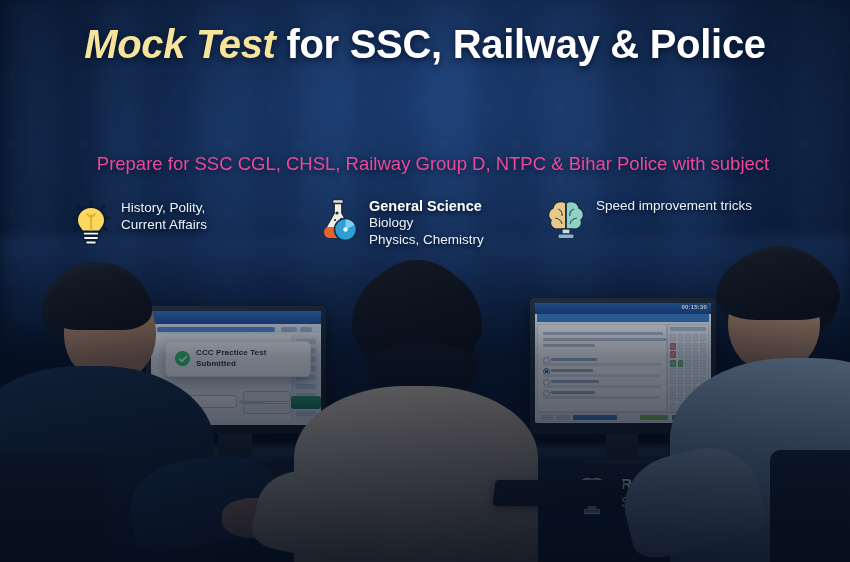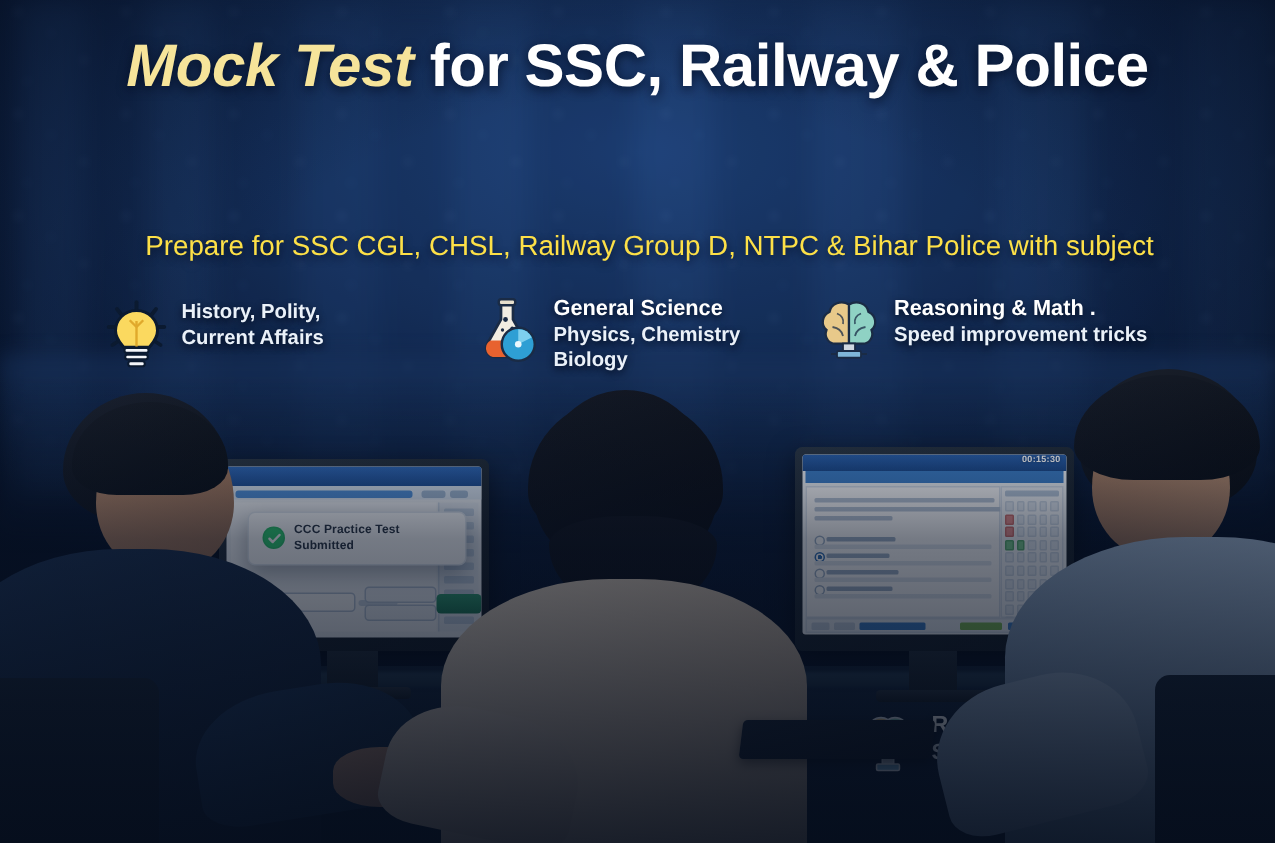--- a/index.html
+++ b/index.html
@@ -198,39 +198,39 @@
     text-align:center;
     font-size:21px;line-height:1;font-weight:700;
     color:#f6e49a;
     text-shadow:0 2px 6px rgba(0,10,30,.7);
     white-space:nowrap;
   }
   .sub3{
     position:absolute;left:16px;right:0;top:155px;
     text-align:center;
     font-size:18.5px;line-height:1;font-weight:400;
-    color:#fde047;
+    color:#ec4899;
     text-shadow:0 2px 6px rgba(0,10,30,.72);
     white-space:nowrap;
   }
 
   
   .feat{
     position:absolute;
     display:flex;align-items:flex-start;gap:9px;
     white-space:nowrap;
   }
   .feat .ficon{flex:0 0 auto;}
   .feat .ftexts{display:flex;flex-direction:column;}
   .feat .ftitle{
     font-size:15.5px;font-weight:700;color:#ffffff;line-height:1.18;
     text-shadow:0 2px 5px rgba(0,8,24,.85);
   }
   .feat .fdesc{
-    font-size:14.5px;font-weight:700;color:#eaf1f9;line-height:1.25;
+    font-size:14.5px;font-weight:400;color:#eaf1f9;line-height:1.25;
     text-shadow:0 2px 5px rgba(0,8,24,.85);
   }
   .feat .fdesc.small{font-size:11.5px;color:#cfdae7;opacity:.92;}
   .feat.top .ftitle{font-size:14.5px;}
   .feat.top .fdesc{font-size:13.5px;}
 </style>
 </head>
 <body>
 
 <div id="banner">
@@ -494,38 +494,37 @@
           <circle cx="19" cy="15" r="1.6" fill="#1a2b45"></circle>
           <circle cx="23.5" cy="21" r="1.3" fill="#1a2b45"></circle>
           <circle cx="17" cy="22" r="1.1" fill="#1a2b45"></circle>
           <circle cx="27.5" cy="31.5" r="11" fill="#2e9fd4" stroke="#1a2b45" stroke-width="1.6"></circle>
           <path d="M27.5 31.5 L27.5 21.5 A10 10 0 0 1 36.5 27 Z" fill="#7ed0ee"></path>
           <circle cx="27.5" cy="31.5" r="2.2" fill="#eaf7fd"></circle>
         </svg>
       </span>
       <span class="ftexts">
         <span class="ftitle">General Science</span>
+        <span class="fdesc">Biology</span>
         <span class="fdesc">Physics, Chemistry</span>
-        <span class="fdesc">Biology</span>
       </span>
     </div>
 
     <div class="feat top" style="left:545px;top:198px;">
       <span class="ficon">
         <svg width="42" height="44" viewBox="0 0 42 44">
           <path d="M21 5 C16 2 9 4 8 10 C3 12 2 19 6 22 C4 27 8 32 13 31 L21 31 Z" fill="#e8c98a" stroke="#1a2b45" stroke-width="1.5"></path>
           <path d="M21 5 C26 2 33 4 34 10 C39 12 40 19 36 22 C38 27 34 32 29 31 L21 31 Z" fill="#8fd2c4" stroke="#1a2b45" stroke-width="1.5"></path>
           <path d="M13 11 q5 2 4 7 M29 11 q-5 2 -4 7 M21 6 v25 M10 20 q6 1 7 6 M32 20 q-6 1 -7 6" fill="none" stroke="#1a2b45" stroke-width="1.2" opacity=".75"></path>
           <rect x="17" y="31" width="8" height="5" fill="#cfd7e2" stroke="#1a2b45" stroke-width="1.2"></rect>
           <rect x="13" y="36" width="16" height="4.5" rx="1" fill="#7fb6d8" stroke="#1a2b45" stroke-width="1.2"></rect>
           <path d="M9 38 h4 M29 38 h4" stroke="#1a2b45" stroke-width="1.4"></path>
         </svg>
       </span>
       <span class="ftexts">
-        <span class="ftitle">Reasoning &amp; Math .</span>
         <span class="fdesc">Speed improvement tricks</span>
       </span>
     </div>
 
     <div class="feat" style="left:82px;top:471px;">
       <span class="ficon">
         <svg width="44" height="52" viewBox="0 0 42 46">
           <g stroke="#f6f9ff" stroke-width="2.4" stroke-linecap="round">
             <line x1="21" y1="1.5" x2="21" y2="6.5"></line>
             <line x1="8.5" y1="6" x2="11.8" y2="10.2"></line>

